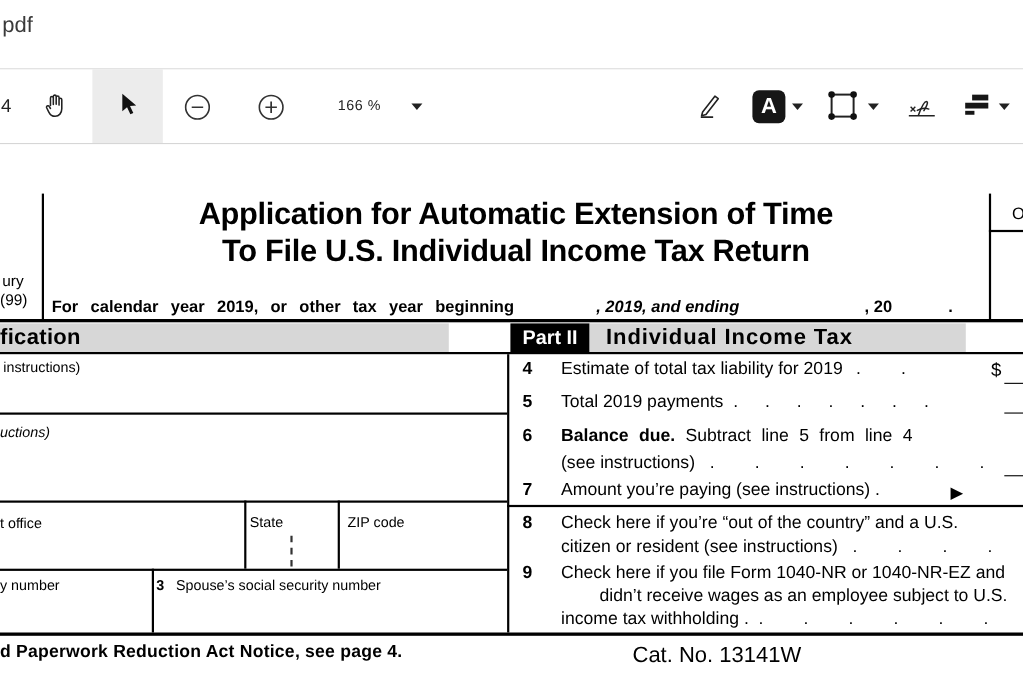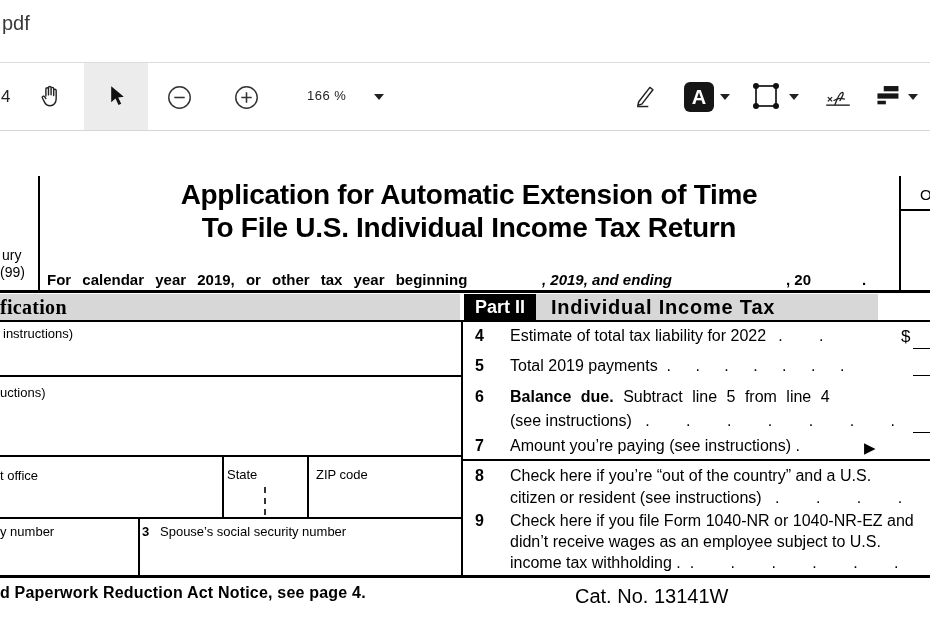--- a/index.html
+++ b/index.html
@@ -157,47 +157,47 @@
 
   <span class="small-part" style="left:2px;top:247px;">ury</span>
   <span class="small-part" style="left:0;top:264px;">(99)</span>
 
   <span class="cal" style="left:47px;word-spacing:7px;">For calendar year 2019, or other tax year beginning</span>
   <span class="cal" style="left:542px;font-style:italic;">, 2019, and ending</span>
   <span class="cal" style="left:786px;">, 20</span>
   <span class="cal" style="left:862px;">.</span>
 
   <div class="hl thick" style="left:0;top:290px;width:930px;"></div>
-  <div class="shade hdr-bold" style="left:0;width:460px;font-family:Liberation Serif, serif;">fication</div>
+  <div class="shade hdr-bold" style="left:0;width:408px;">fication</div>
   <div class="partbox">Part II</div>
   <div class="shade" style="left:536px;width:342px;">
     <span class="hdr-bold" style="margin-left:15px;letter-spacing:0.8px;">Individual Income Tax</span>
   </div>
   <div class="hl" style="left:0;top:320px;width:930px;"></div>
 
   <div class="vl" style="left:461px;top:322px;height:253px;width:1.5px;"></div>
   <div class="hl thin" style="left:0;top:375px;width:461px;"></div>
   <div class="hl thin" style="left:0;top:455px;width:461px;"></div>
   <div class="hl thin" style="left:0;top:517px;width:461px;"></div>
   <div class="vl" style="left:222px;top:455px;height:62px;width:1.5px;"></div>
   <div class="vl" style="left:307px;top:455px;height:62px;width:1.5px;"></div>
   <div class="vl" style="left:138px;top:517px;height:58px;width:1.5px;"></div>
 
   <span class="ftext" style="left:3px;top:326px;">instructions)</span>
-  <span class="ftext" style="left:0;top:385px;">uctions)</span>
+  <span class="ftext" style="left:0;top:385px;font-style:italic;">uctions)</span>
   <span class="ftext" style="left:0;top:468px;">t office</span>
   <span class="ftext" style="left:227px;top:467px;">State</span>
   <span class="ftext" style="left:316px;top:467px;">ZIP code</span>
   <div class="field-caret"></div>
   <span class="ftext" style="left:0;top:524px;">y number</span>
   <span class="ftext" style="left:142px;top:524px;font-weight:bold;">3</span>
   <span class="ftext" style="left:160px;top:524px;">Spouse’s social security number</span>
 
   <div class="p2line" style="top:327px;">
-    <span class="lnum">4</span><span>Estimate of total tax liability for 2022</span><span class="dots-l4">. .</span>
+    <span class="lnum">4</span><span>Estimate of total tax liability for 2019</span><span class="dots-l4">. .</span>
   </div>
   <span class="abs" style="left:901px;top:327px;font-size:17px;">$</span>
   <div class="stub" style="top:348px;"></div>
 
   <div class="p2line" style="top:357px;">
     <span class="lnum">5</span><span>Total 2019 payments</span>&nbsp;&nbsp;<span class="dots">. . . . . . .</span>
   </div>
   <div class="stub" style="top:375px;"></div>
 
   <div class="p2line" style="top:388px;word-spacing:5px;">
@@ -218,21 +218,21 @@
   <div class="p2line" style="top:467px;">
     <span class="lnum">8</span><span>Check here if you’re “out of the country” and a U.S.</span>
   </div>
   <div class="cont" style="top:489px;">
     <span>citizen or resident (see instructions)</span>&nbsp;&nbsp;&nbsp;<span class="dots-w">. . . .</span>
   </div>
 
   <div class="p2line" style="top:512px;">
     <span class="lnum">9</span><span>Check here if you file Form 1040-NR or 1040-NR-EZ and</span>
   </div>
-  <div class="cont" style="top:533px;">
+  <div class="cont" style="top:533px;margin-left:35px;">
     <span>didn’t receive wages as an employee subject to U.S.</span>
   </div>
   <div class="cont" style="top:554px;">
     <span>income tax withholding .</span>&nbsp;&nbsp;<span class="dots-w">. . . . . . .</span>
   </div>
 
   <div class="hl thick" style="left:0;top:575px;width:930px;"></div>
   <div class="footer-bold">d Paperwork Reduction Act Notice, see page 4.</div>
   <div class="catno">Cat. No. 13141W</div>
 </div>

